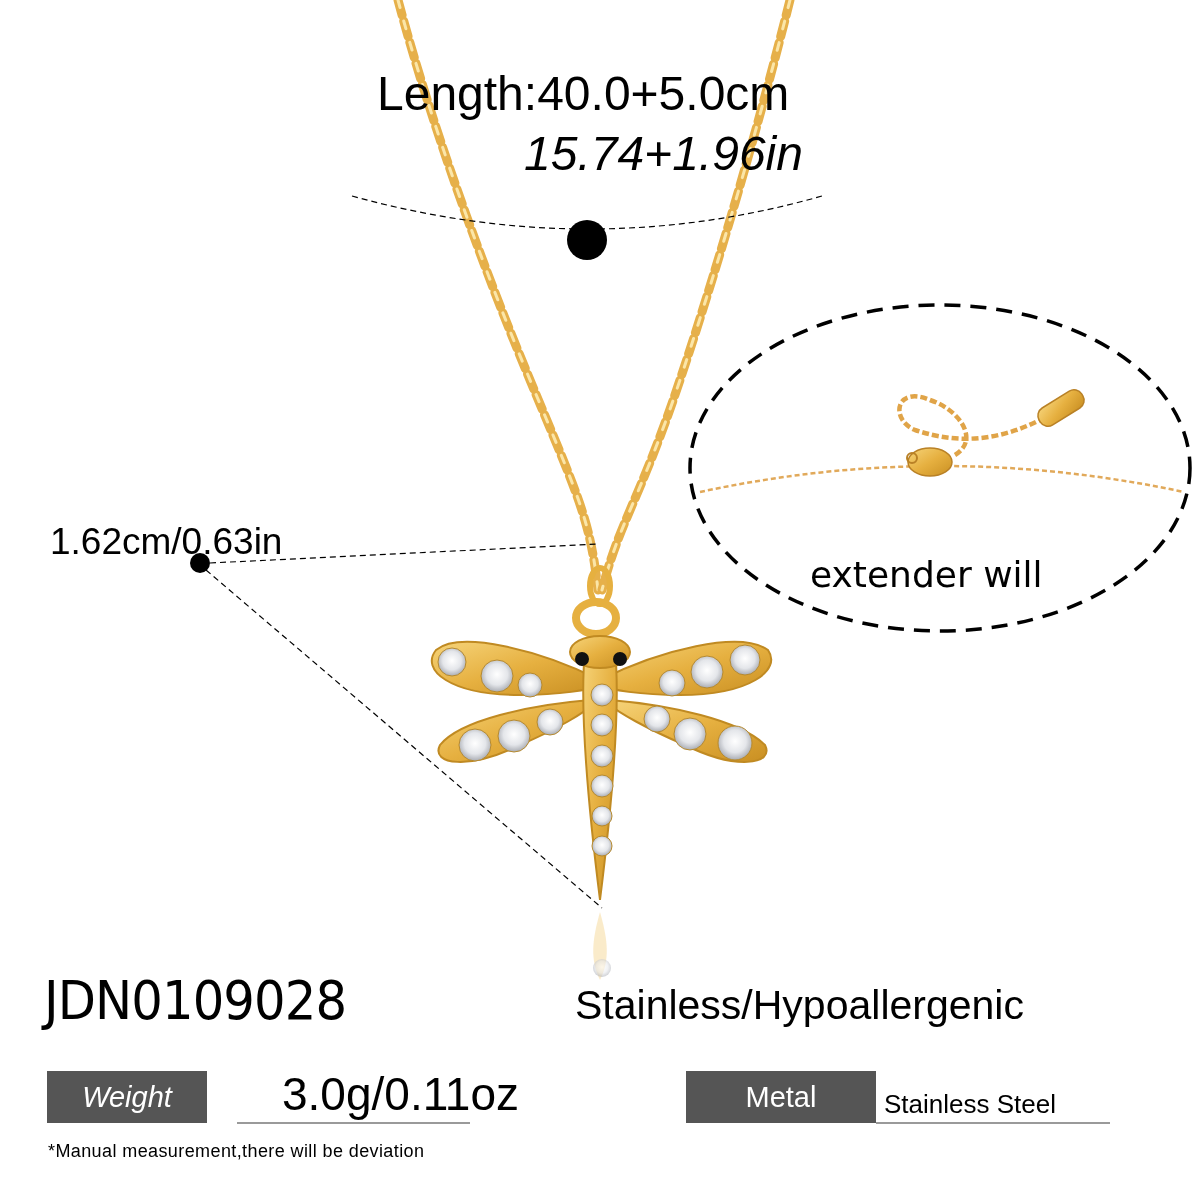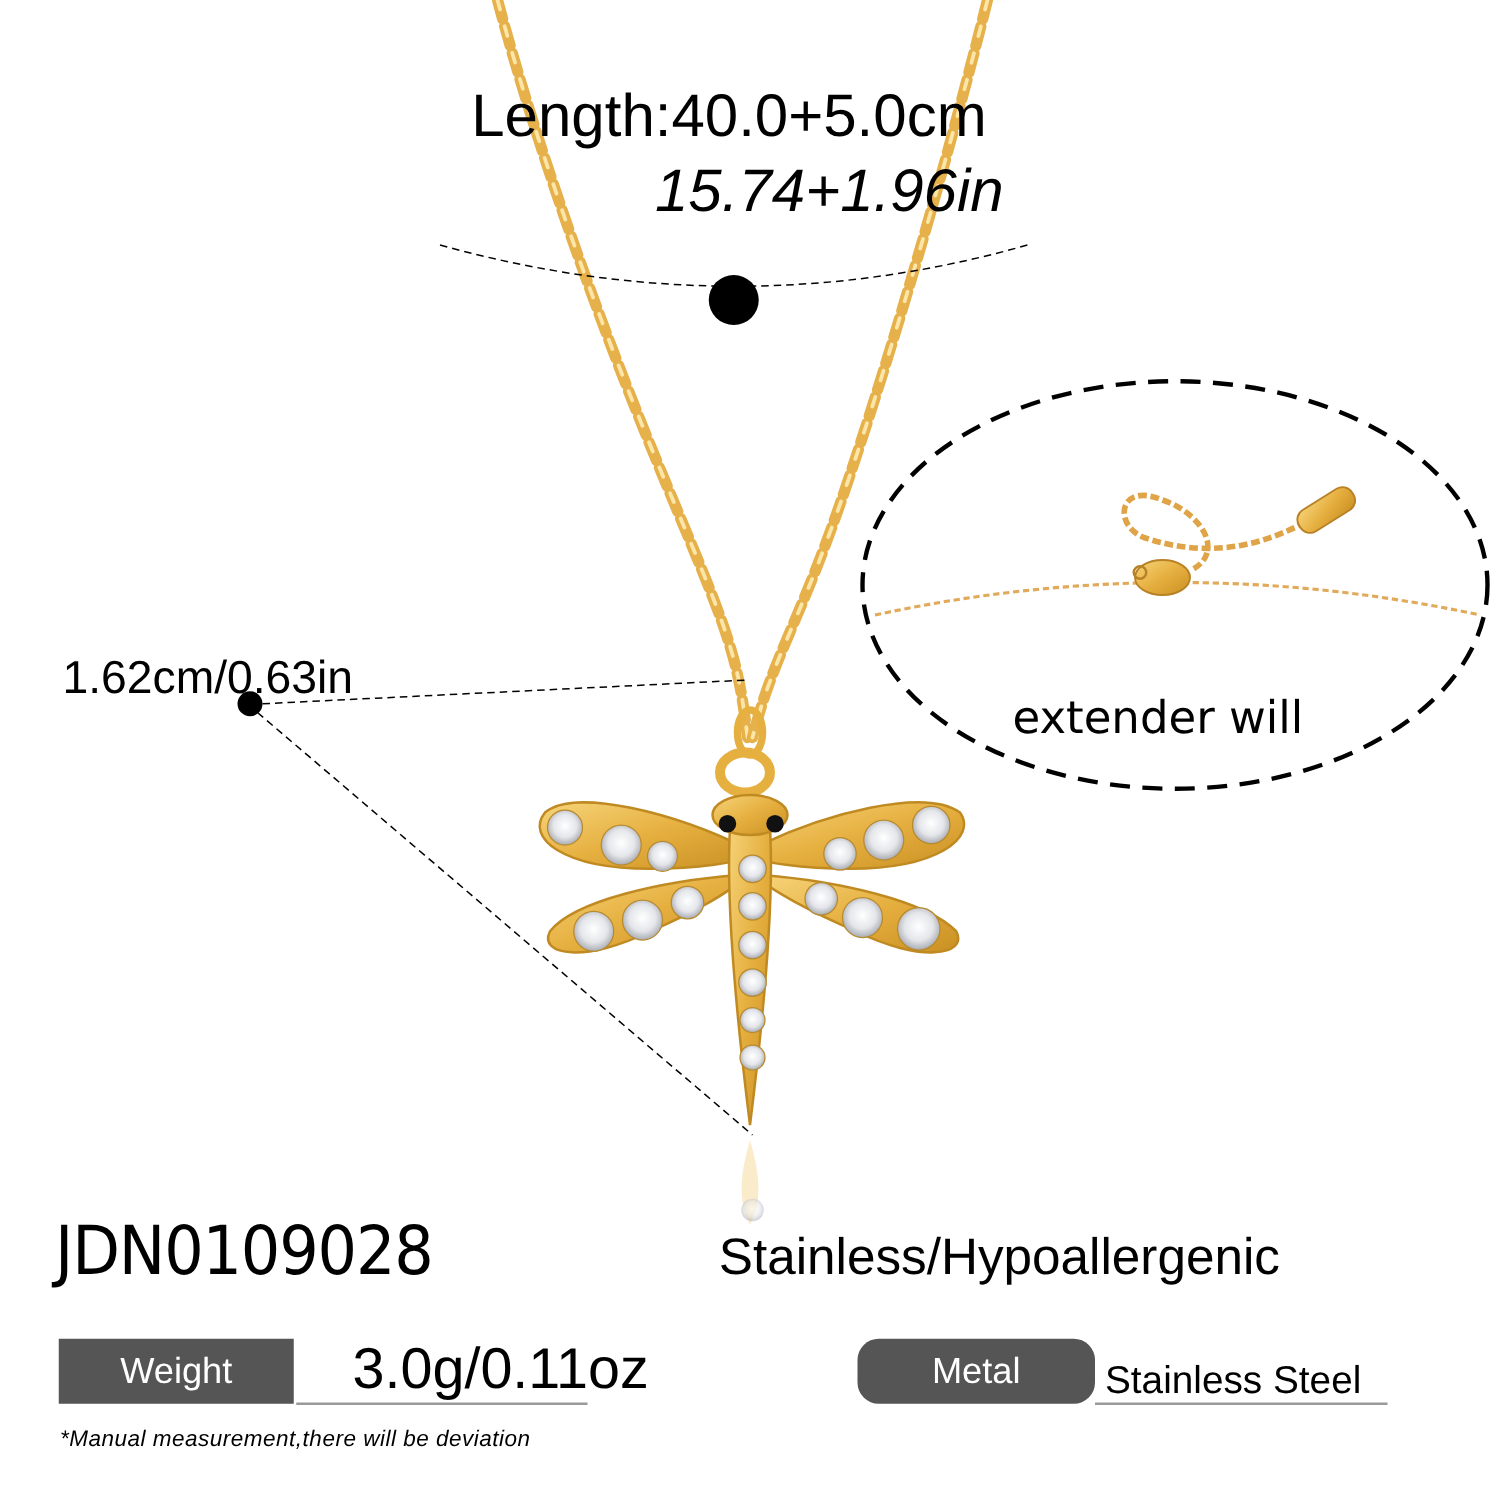--- a/index.html
+++ b/index.html
@@ -7,27 +7,27 @@
     .abs { position: absolute; }
     svg.layer { position: absolute; left: 0; top: 0; width: 1200px; height: 1200px; }
     .len1 { left: 358px; top: 66px; font-size: 48px; line-height: 56px; white-space: nowrap; margin-left: 19px; }
     .len2 { left: 524px; top: 126px; font-size: 48px; line-height: 56px; white-space: nowrap; font-style: italic; }
     .pendant-size { left: 50px; top: 520px; font-size: 37px; line-height: 44px; white-space: nowrap; }
     .extender-label { left: 810px; top: 553px; font-family: "DejaVu Sans", sans-serif; font-size: 36px; line-height: 44px; white-space: nowrap; }
     .sku { left: 44px; top: 968px; font-family: "DejaVu Sans", sans-serif; font-size: 54px; line-height: 66px; letter-spacing: -1px; white-space: nowrap; transform: scaleX(0.92); transform-origin: left top; }
     .features { left: 575px; top: 980px; font-size: 41px; line-height: 50px; white-space: nowrap; }
     .spec-label { background: #555555; color: #ffffff; font-size: 29px; height: 52px; line-height: 52px; text-align: center; }
     .spec-rule { height: 2px; background: #9a9a9a; }
-    .weight-label { left: 47px; top: 1071px; width: 188px; }
+    .weight-label { left: 47px; top: 1071px; width: 160px; font-style: italic; }
     .weight-value { left: 282px; top: 1068px; font-size: 46px; line-height: 52px; white-space: nowrap; }
     .weight-rule { left: 237px; top: 1122px; width: 233px; }
-    .metal-label { left: 686px; top: 1071px; width: 190px; border-radius: 17px; }
-    .metal-value { left: 884px; top: 1084px; font-size: 31px; line-height: 40px; white-space: nowrap; }
+    .metal-label { left: 686px; top: 1071px; width: 190px; }
+    .metal-value { left: 884px; top: 1084px; font-size: 26px; line-height: 40px; white-space: nowrap; }
     .metal-rule { left: 876px; top: 1122px; width: 234px; }
-    .footnote { left: 48px; top: 1140px; font-size: 18px; line-height: 22px; letter-spacing: 0.4px; white-space: nowrap; font-style: italic; }
+    .footnote { left: 48px; top: 1140px; font-size: 18px; line-height: 22px; letter-spacing: 0.4px; white-space: nowrap; }
   </style>
 </head>
 <body>
 
 <svg class="layer" viewBox="0 0 1200 1200">
   <defs>
     <radialGradient id="gem" cx="50%" cy="45%" r="55%">
       <stop offset="0%" stop-color="#ffffff"></stop>
       <stop offset="60%" stop-color="#e4e6ea"></stop>
       <stop offset="100%" stop-color="#a9acb3"></stop>

